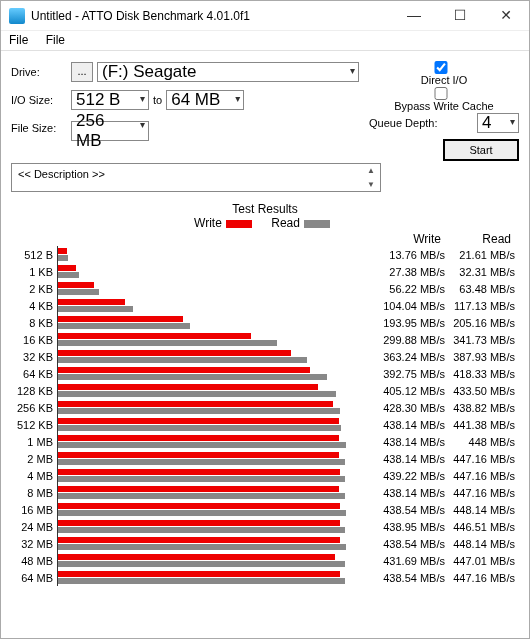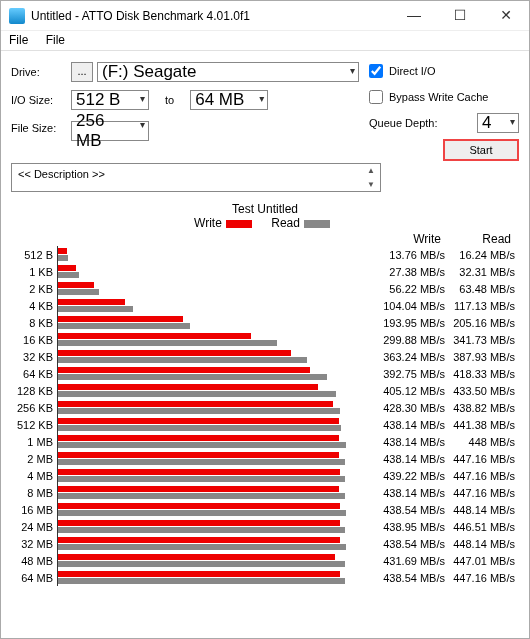--- a/index.html
+++ b/index.html
@@ -36,25 +36,25 @@
   .rightctl { width:160px; padding-left:10px;}
   .ctlrow { display:flex; align-items:center; margin-bottom:6px; height:22px;}
   .lbl { width:60px; }
   .dots { width:22px; height:20px; border:1px solid #888; background:#efefef; text-align:center; line-height:16px; margin-right:4px;}
   select, .sel {
     height:20px; border:1px solid #888; background:#fff; font-family:inherit; font-size:17px;
     padding:0 18px 0 4px; appearance:none; position:relative; display:inline-flex; align-items:center;
   }
   .selwrap { position:relative; display:inline-block; }
   .selwrap::after { content:"▾"; position:absolute; right:4px; top:3px; font-size:10px; color:#333; pointer-events:none;}
-  .chk { display:flex; align-items:center; margin-bottom:6px; height:20px;}
+  .chk { display:flex; align-items:center; margin-bottom:6px; height:20px;flex-direction:column;}
   .chk input { margin:0 6px 0 0; width:14px; height:14px;}
   .qd { display:flex; align-items:center; margin-top:4px;justify-content:center;}
   .startbtn {
-    width:76px; height:22px; border:2px solid #ef4444; background:#efefef; margin-top:6px; float:right;
+    width:76px; height:22px; border:2px solid #000000; background:#efefef; margin-top:6px; float:right;
     display:flex; align-items:center; justify-content:center;
   }
   .descbox {
     border:1px solid #888; background:#fff; height:29px; margin-top:2px; width:370px;
     padding:4px 18px 4px 6px; font-size:11px; color:#000; position:relative;
   }
   .descbox .ud { position:absolute; right:2px; width:14px; text-align:center; font-size:8px; color:#555;}
   .descbox .ud.up { top:2px;} .descbox .ud.dn { bottom:2px;}
   .results { flex:1; margin-top:10px; display:flex; flex-direction:column; min-height:0;}
   .legend { text-align:center; font-size:12px; height:16px;}
@@ -95,21 +95,21 @@
       <div class="ctlrow">
         <div class="lbl">Drive:</div>
         <div class="dots">...</div>
         <span class="selwrap" style="flex:1; max-width:270px;">
           <div class="sel" style="width:100%;">(F:) Seagate</div>
         </span>
       </div>
       <div class="ctlrow">
         <div class="lbl">I/O Size:</div>
         <span class="selwrap"><div class="sel" style="width:78px;">512 B</div></span>
-        <span style="margin:0 16px;">to</span>
+        <span style="margin:0 4px;">to</span>
         <span class="selwrap"><div class="sel" style="width:78px;">64 MB</div></span>
       </div>
       <div class="ctlrow">
         <div class="lbl">File Size:</div>
         <span class="selwrap"><div class="sel" style="width:78px;">256 MB</div></span>
       </div>
     </div>
     <div class="rightctl">
       <div class="chk">
           <input type="checkbox" checked="" style="">
@@ -132,42 +132,42 @@
   <div style="display:flex;">
     <div class="descbox">
       <span>&lt;&lt; Description &gt;&gt;</span>
       <div class="ud up">▲</div>
       <div class="ud dn">▼</div>
     </div>
   </div>
 
   <div class="results">
     <div class="legend">
-      <span>Test Untitled</span><br>
+      <span>Test Results</span><br>
     </div>
     <div class="legend" style="margin-top:-2px;">
       <span>Write</span><span class="sw" style="background:#e00;"></span>
       &nbsp;&nbsp;
       <span>Read</span><span class="sw" style="background:#888;"></span>
     </div>
     <div class="reshdr">
       <div class="chartcol"></div>
       <div class="chartarea"></div>
       <div class="numcol">Write</div>
       <div class="numcol">Read</div>
     </div>
     <div class="rows" id="rows">
         <div class="row">
           <div class="cat">512 B</div>
           <div class="bars">
             <div class="bar write" style="width:2.752%"></div>
             <div class="bar read" style="width:3.2479999999999993%"></div>
           </div>
           <div class="n">13.76 MB/s</div>
-          <div class="n">16.24 MB/s</div>
+          <div class="n">21.61 MB/s</div>
         </div>
         <div class="row">
           <div class="cat">1 KB</div>
           <div class="bars">
             <div class="bar write" style="width:5.476%"></div>
             <div class="bar read" style="width:6.4620000000000015%"></div>
           </div>
           <div class="n">27.38 MB/s</div>
           <div class="n">32.31 MB/s</div>
         </div>

